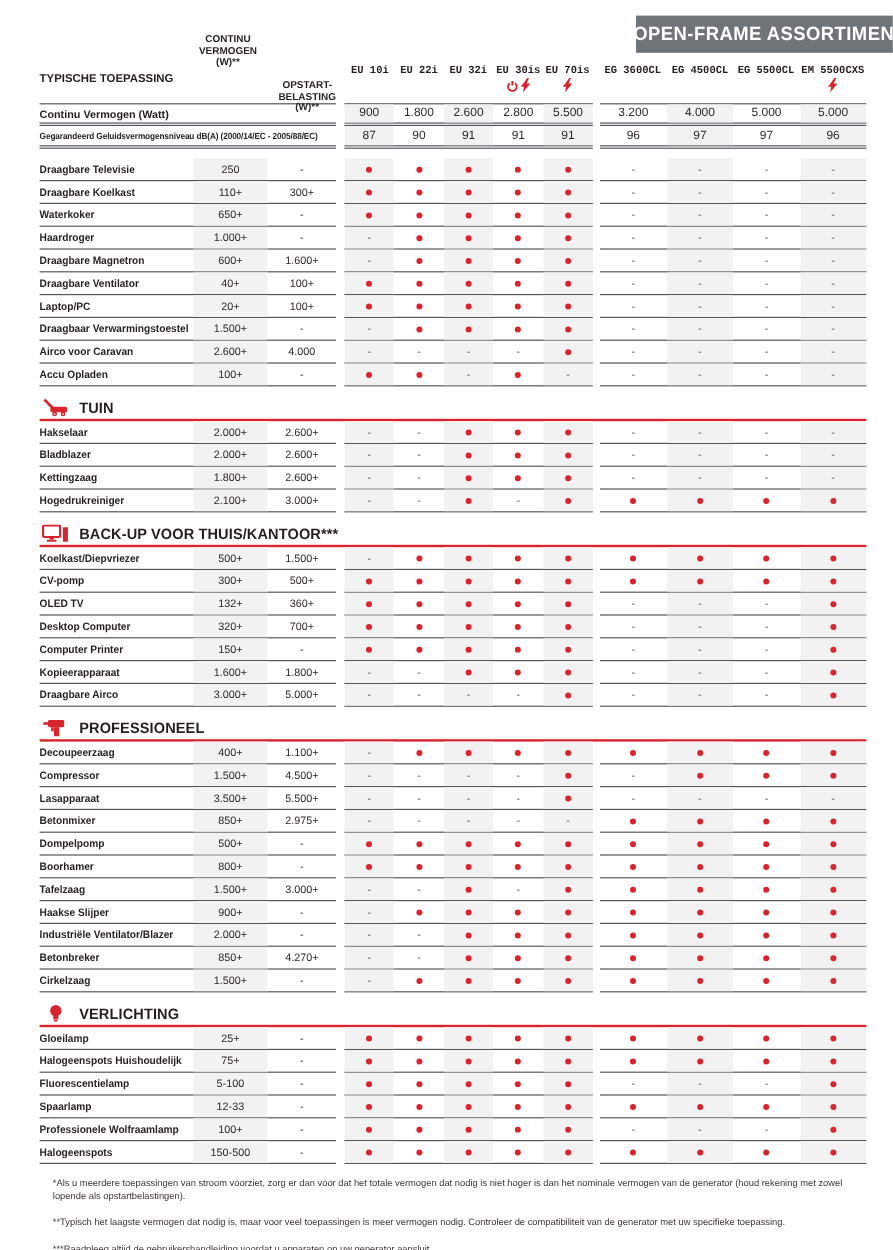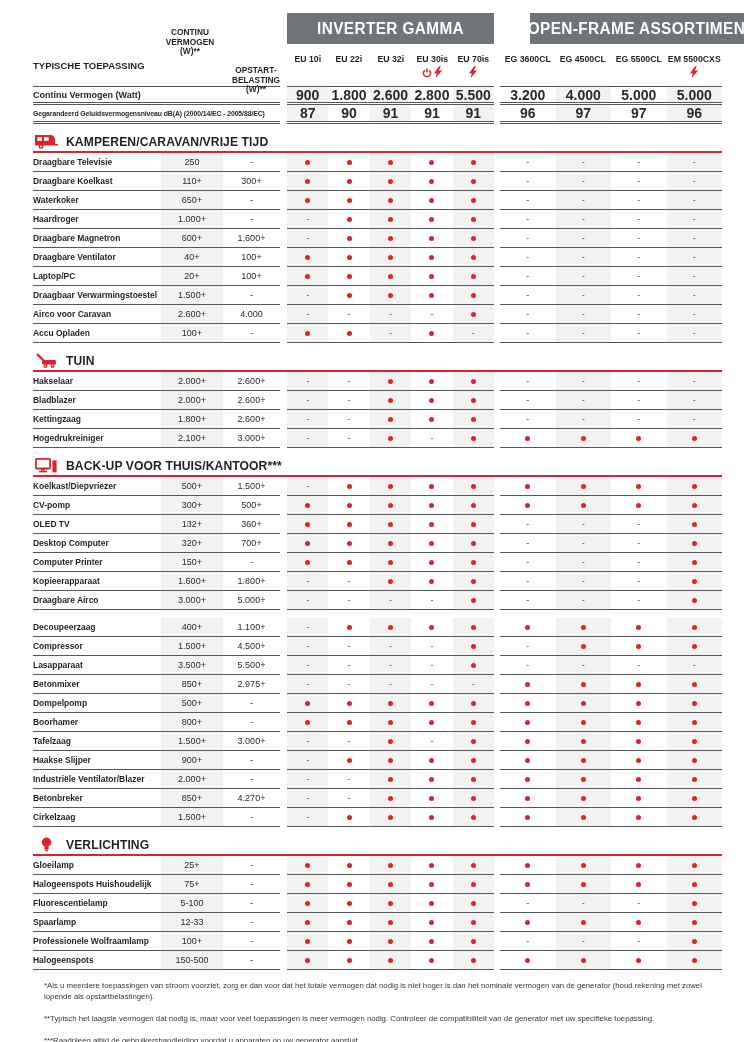--- a/index.html
+++ b/index.html
@@ -14,21 +14,21 @@
   .gbar span{display:inline-block;transform:scaleX(.96);white-space:nowrap;}
   .gbar.inv{left:287px;width:207px;}
   .gbar.of{left:530px;width:222px;}
   .happ{position:absolute;left:33px;top:60px;width:140px;font-size:9.5px;font-weight:bold;white-space:nowrap;}
   .hcol{position:absolute;top:28px;font-size:8.3px;font-weight:bold;text-align:center;line-height:1.15;}
   .hcol.continu{left:155px;width:70px;}
   .hcol.opstart{left:225px;width:62px;margin-top:38px;}
   .hmodels{position:absolute;top:48px;display:flex;}
   .hmodels.inv{left:287px;width:207px;}
   .hmodels.of{left:500px;width:222px;}
-  .mh{flex:1;display:flex;flex-direction:column;align-items:center;justify-content:flex-end;}
+  .mh{flex:1;display:flex;flex-direction:column;align-items:center;justify-content:flex-end;font-family:Liberation Mono, monospace;}
   .mname{font-size:9px;font-weight:bold;white-space:nowrap;transform:scaleX(.97);margin-top:6px;}
   .micons{height:15px;display:flex;align-items:center;justify-content:center;gap:2px;margin-top:1px;}
 
   
   .rows{margin-left:33px;width:689px;}
   .row{display:flex;height:19px;}
   .blk{display:flex;border-bottom:1.5px solid var(--line);box-sizing:border-box;}
   .bleft{width:247px;margin-right:7px;}
   .binv{width:207px;margin-right:6px;}
   .bof{width:222px;}
@@ -42,42 +42,39 @@
   .vcell.opstart{width:57px;}
   .dot{width:5px;height:5px;border-radius:50%;background:var(--red);}
   .nodash{font-size:9px;color:#55514e;line-height:1;}
 
   
   .row.spec .blk{border-bottom:3px double var(--line);text-align:right;}
   .row.spec.first .blk{border-top:1px solid var(--line);}
   .slabel{width:247px;display:flex;align-items:center;}
   .slabel i{font-style:normal;font-size:9px;font-weight:bold;white-space:nowrap;transform-origin:left center;}
   .slabel.tiny i{font-size:7.4px;transform:scaleX(.93);letter-spacing:-.1px;}
-  .specval{font-size:14px;color:#2d2a26;font-weight:bold;}
+  .specval{font-size:10px;color:#2d2a26;}
 
   
   .sec{margin-top:8px;}
   .sec-title{margin-left:33px;width:689px;height:21px;border-bottom:2px solid var(--red);
              display:flex;align-items:center;gap:7px;box-sizing:border-box;}
   .sec-ico{width:26px;display:flex;align-items:center;justify-content:center;}
   .sec-name{font-size:12.5px;font-weight:bold;letter-spacing:.1px;white-space:nowrap;transform:scaleX(.97);transform-origin:left center;}
 
   
   .notes{margin:7px 22px 0 33px;font-size:7.8px;line-height:1.4;color:#3a3634;}
   .notes div{margin:11px;}
 </style>
 </head>
 <body>
 
 <div class="page">
 
   <div class="thead">
-    <div class="gbar inv">
-        <span>INVERTER GAMMA</span>
-      </div>
     <div class="gbar of">
         <span>OPEN-FRAME ASSORTIMENT</span>
       </div>
 
     <div class="happ">TYPISCHE TOEPASSING</div>
     <div class="hcol continu">
       <div>CONTINU</div>
       <div>VERMOGEN</div>
       <div>(W)**</div>
     </div>
@@ -219,32 +216,20 @@
           </span>
           <span class="cell mc stripe">
             <span class="specval">96</span>
           </span>
         </div>
       </div>
     </div>
 
   <div id="sections">
       <div class="sec">
-        <div class="sec-title">
-          <span class="sec-ico">
-            <svg width="24" height="15" viewBox="0 0 24 15">
-              <path d="M1 1h15.5a4.5 4.5 0 0 1 4.5 4.5V10h3v1.4H1Z" fill="#d9232d"></path>
-              <rect x="3.4" y="3.2" width="4.6" height="3.6" fill="#fff"></rect>
-              <rect x="10" y="3.2" width="4.6" height="3.6" fill="#fff"></rect>
-              <circle cx="7" cy="12.4" r="2.4" fill="#d9232d"></circle>
-              <circle cx="7" cy="12.4" r="0.9" fill="#fff"></circle>
-            </svg>
-          </span>
-          <span class="sec-name">KAMPEREN/CARAVAN/VRIJE TIJD</span>
-        </div>
         <div class="rows">
           <div class="row">
             <div class="blk bleft">
               <span class="rlabel">
                 <i>Draagbare Televisie</i>
               </span>
               <span class="cell vcell continu stripe">250</span>
               <span class="cell vcell opstart">-</span>
             </div>
             <div class="blk binv">
@@ -1107,20 +1092,31 @@
                 <span class="nodash">-</span>
               </span>
               <span class="cell mc stripe">
                 <span class="dot"></span>
               </span>
             </div>
           </div>
         </div>
       </div>
       <div class="sec">
+        <div class="sec-title">
+          <span class="sec-ico">
+            <svg width="21" height="15" viewBox="0 0 21 15">
+              <rect x="4" y="1" width="13.5" height="6" rx="1.2" fill="#d9232d"></rect>
+              <rect x="0" y="2.8" width="4.2" height="2.2" fill="#d9232d"></rect>
+              <rect x="9" y="7" width="4.4" height="7.6" fill="#d9232d"></rect>
+              <rect x="6.6" y="7" width="2.2" height="3.4" fill="#d9232d"></rect>
+            </svg>
+          </span>
+          <span class="sec-name">PROFESSIONEEL</span>
+        </div>
         <div class="rows">
           <div class="row">
             <div class="blk bleft">
               <span class="rlabel">
                 <i>Decoupeerzaag</i>
               </span>
               <span class="cell vcell continu stripe">400+</span>
               <span class="cell vcell opstart">1.100+</span>
             </div>
             <div class="blk binv">

